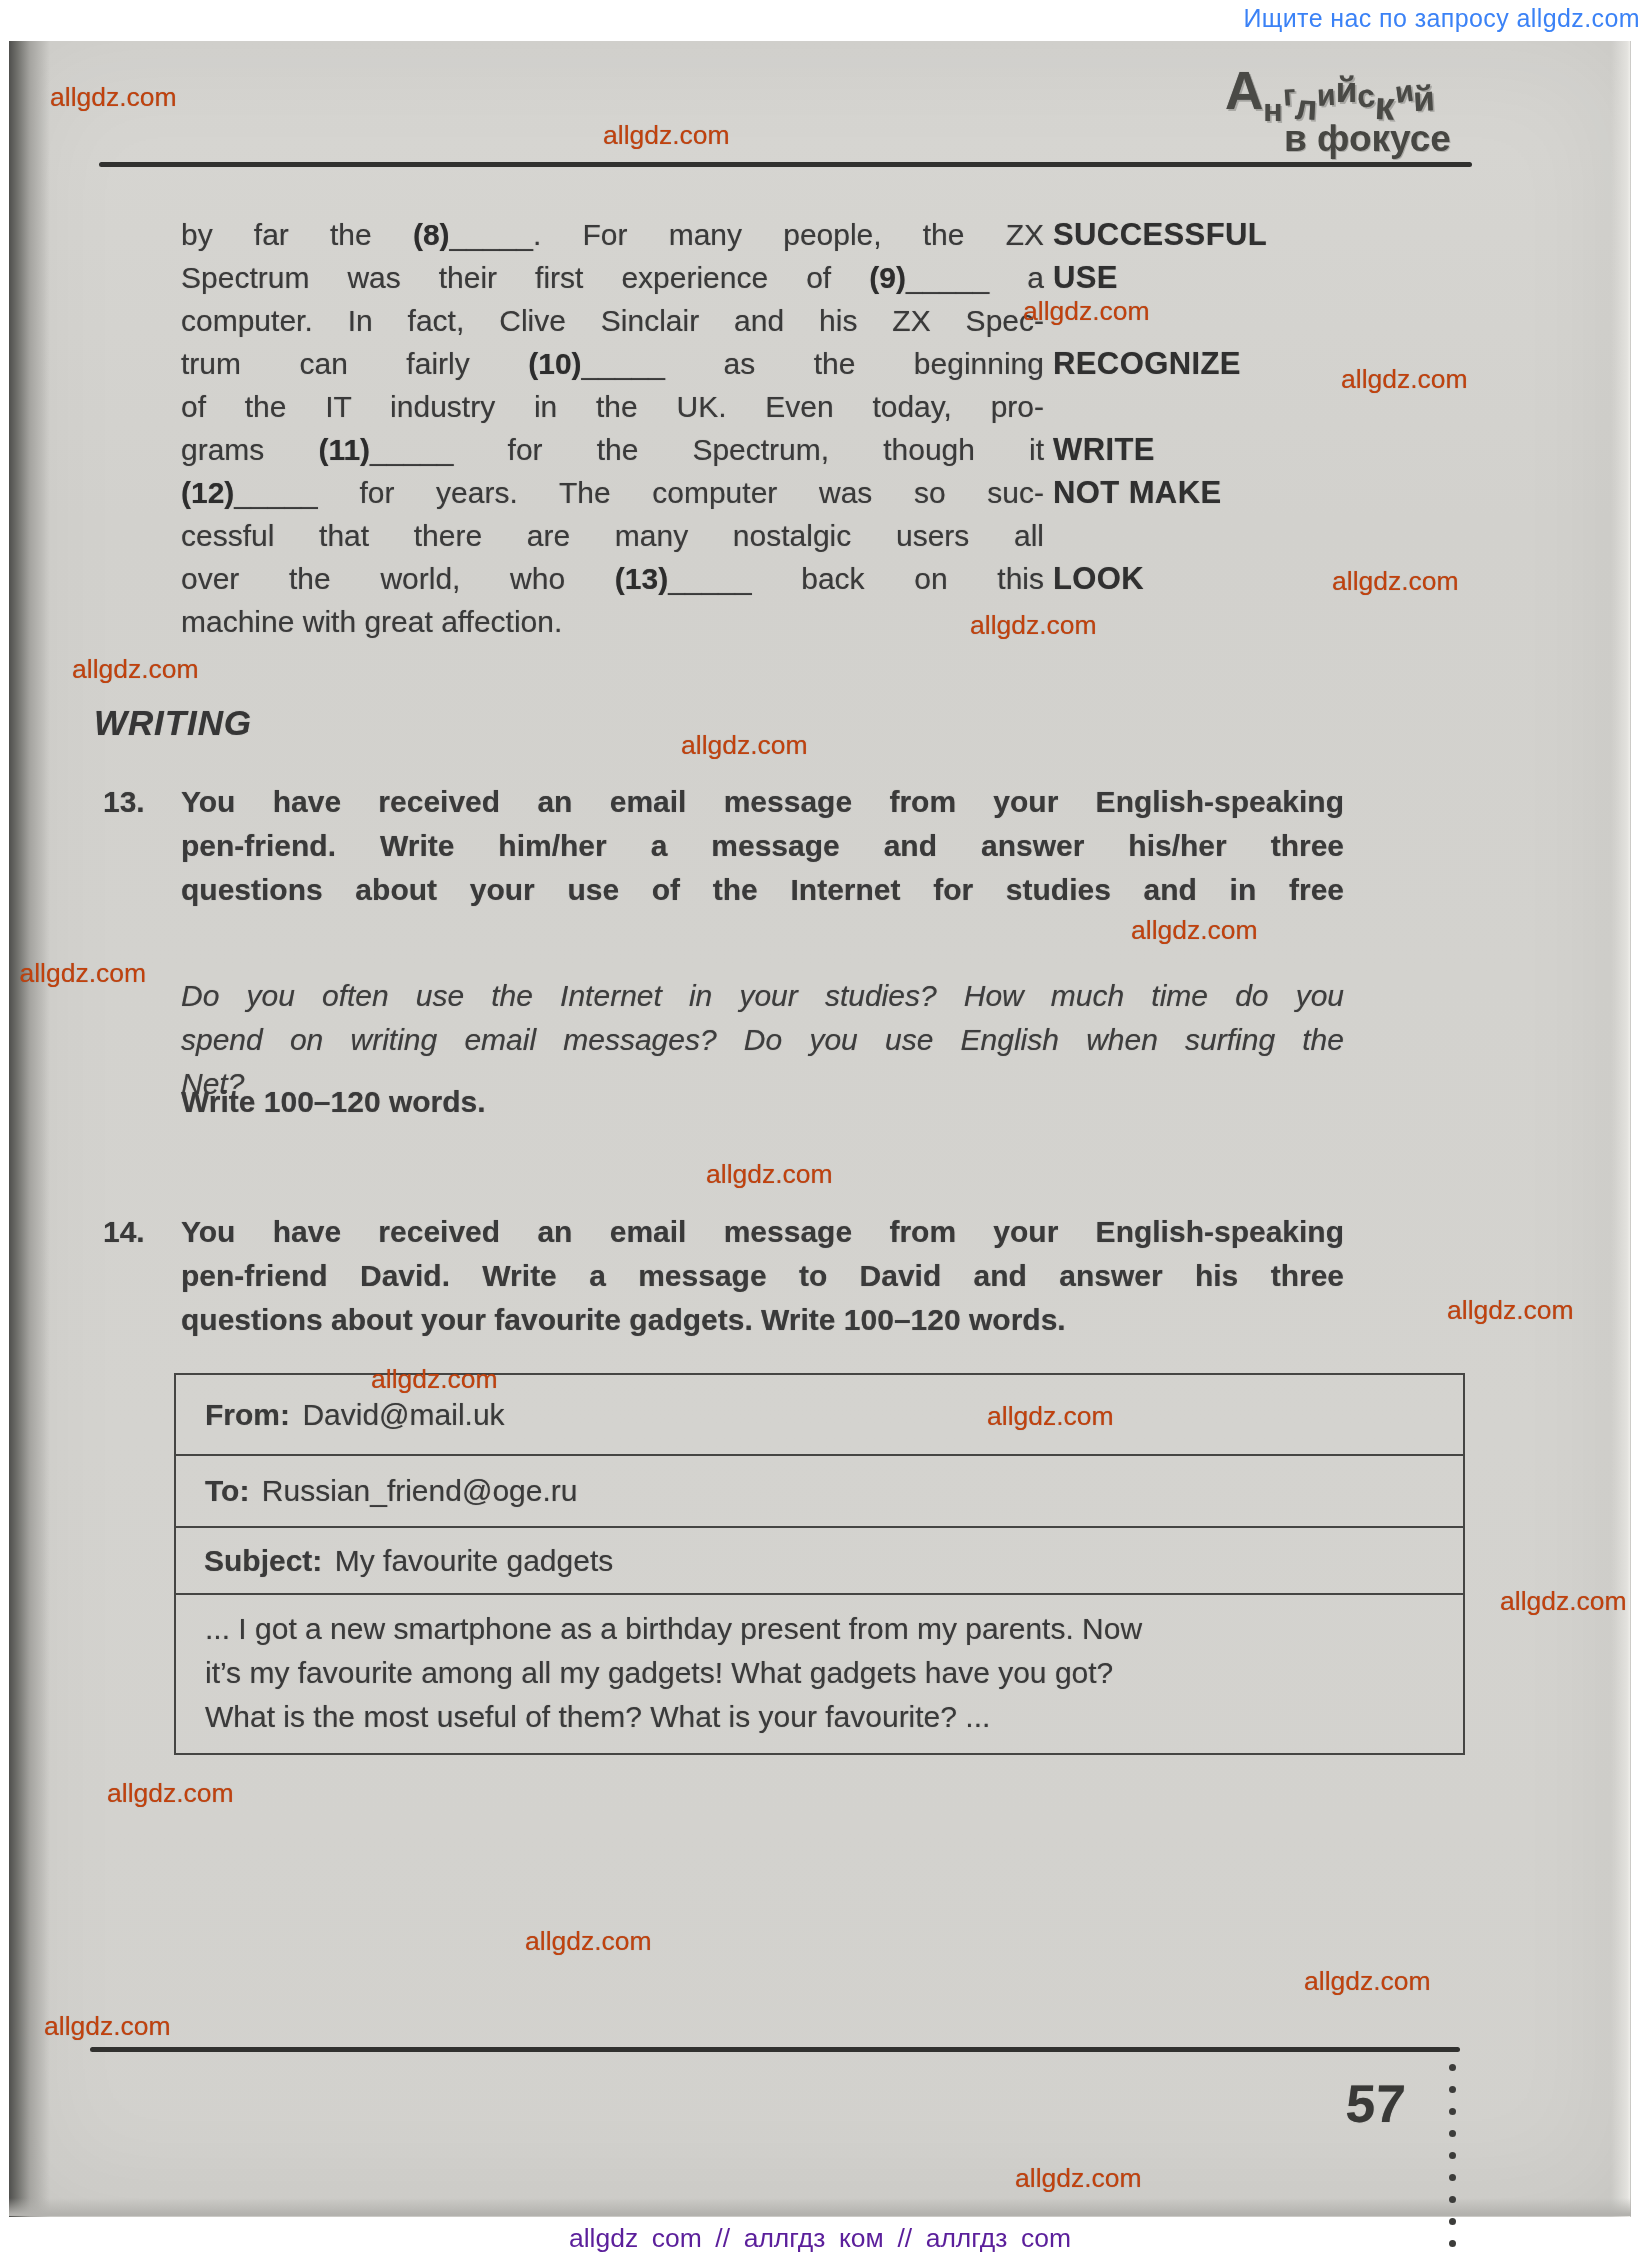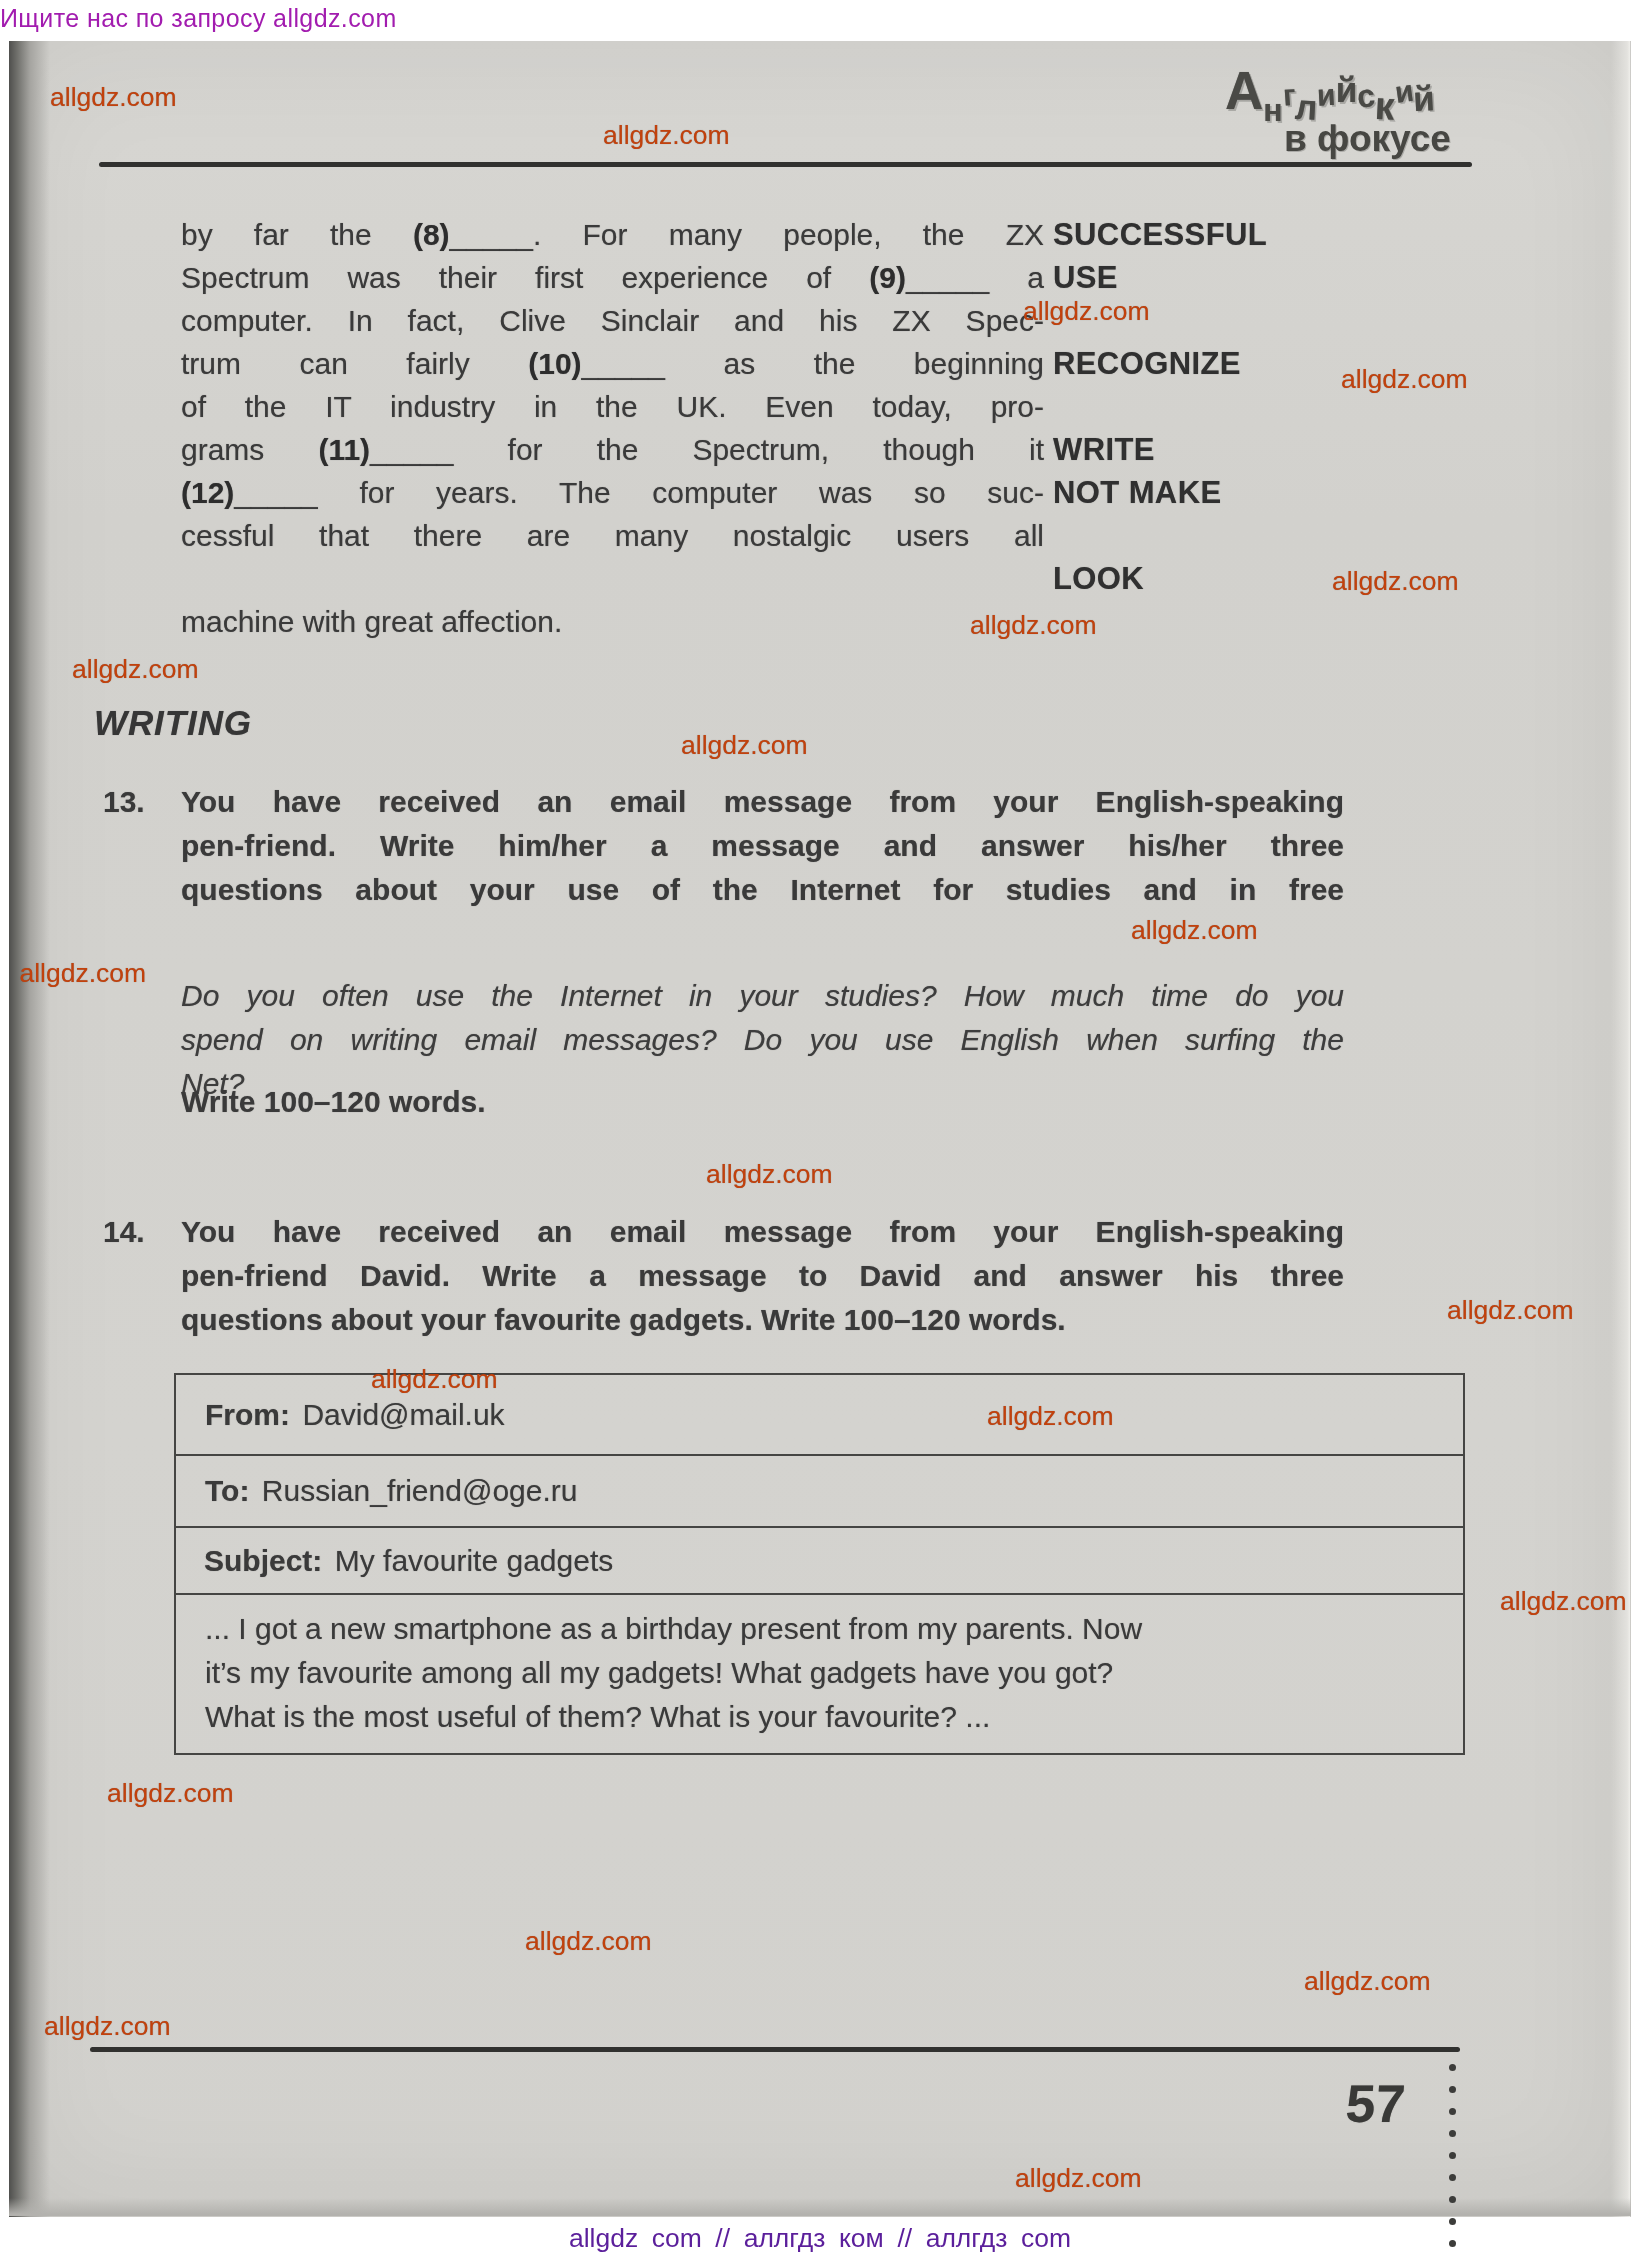--- a/index.html
+++ b/index.html
@@ -2,22 +2,22 @@
 <html style="font-size:14px"><head>
 <meta charset="utf-8">
 <style>
   html,body{margin:0;padding:0;background:#ffffff;}
   .screen{
     position:relative;width:1640px;height:2261px;overflow:hidden;
     font-family:"Liberation Sans","DejaVu Sans",sans-serif;background:#ffffff;
   }
   
   .banner{
-    position:absolute;top:3.5px;left:0;width:100%;text-align:left;
-    font-size:25px;color:#a21caf;letter-spacing:0.4px;
+    position:absolute;top:3.5px;left:0;width:100%;text-align:right;
+    font-size:25px;color:#3b82f6;letter-spacing:0.4px;
   }
   
   .page{
     position:absolute;left:8.8px;top:41px;width:1622px;height:2176px;
     background:linear-gradient(180deg,#d7d6d2 0%,#d2d1cd 22%,#d4d3cf 64%,#d2d1cd 100%);
     box-shadow:inset 0 0 124px rgba(0,0,0,0.07);
   }
   .spine{
     position:absolute;left:8.8px;top:41px;width:41px;height:2176px;
     background:linear-gradient(90deg,#4f4f4d 0px,#6f6f6b 8px,#a5a4a0 21px,rgba(211,210,206,0) 41px);
@@ -143,20 +143,21 @@
         <span class="ex-ans">WRITE</span>
       </div>
       <div class="ex-line">
         <div class="ex-text just"><b>(12)</b>_____ for years. The computer was so suc-</div>
         <span class="ex-ans">NOT MAKE</span>
       </div>
       <div class="ex-line">
         <div class="ex-text just">cessful that there are many nostalgic users all</div>
       </div>
       <div class="ex-line">
+        <div class="ex-text just">over the world, who <b>(13)</b>_____ back on this</div>
         <span class="ex-ans">LOOK</span>
       </div>
       <div class="ex-line">
         <div class="ex-text">machine with great affection.</div>
       </div>
     </div>
 
   <div class="writing-heading">WRITING</div>
 
   <div class="task ink" style="top:780px">

